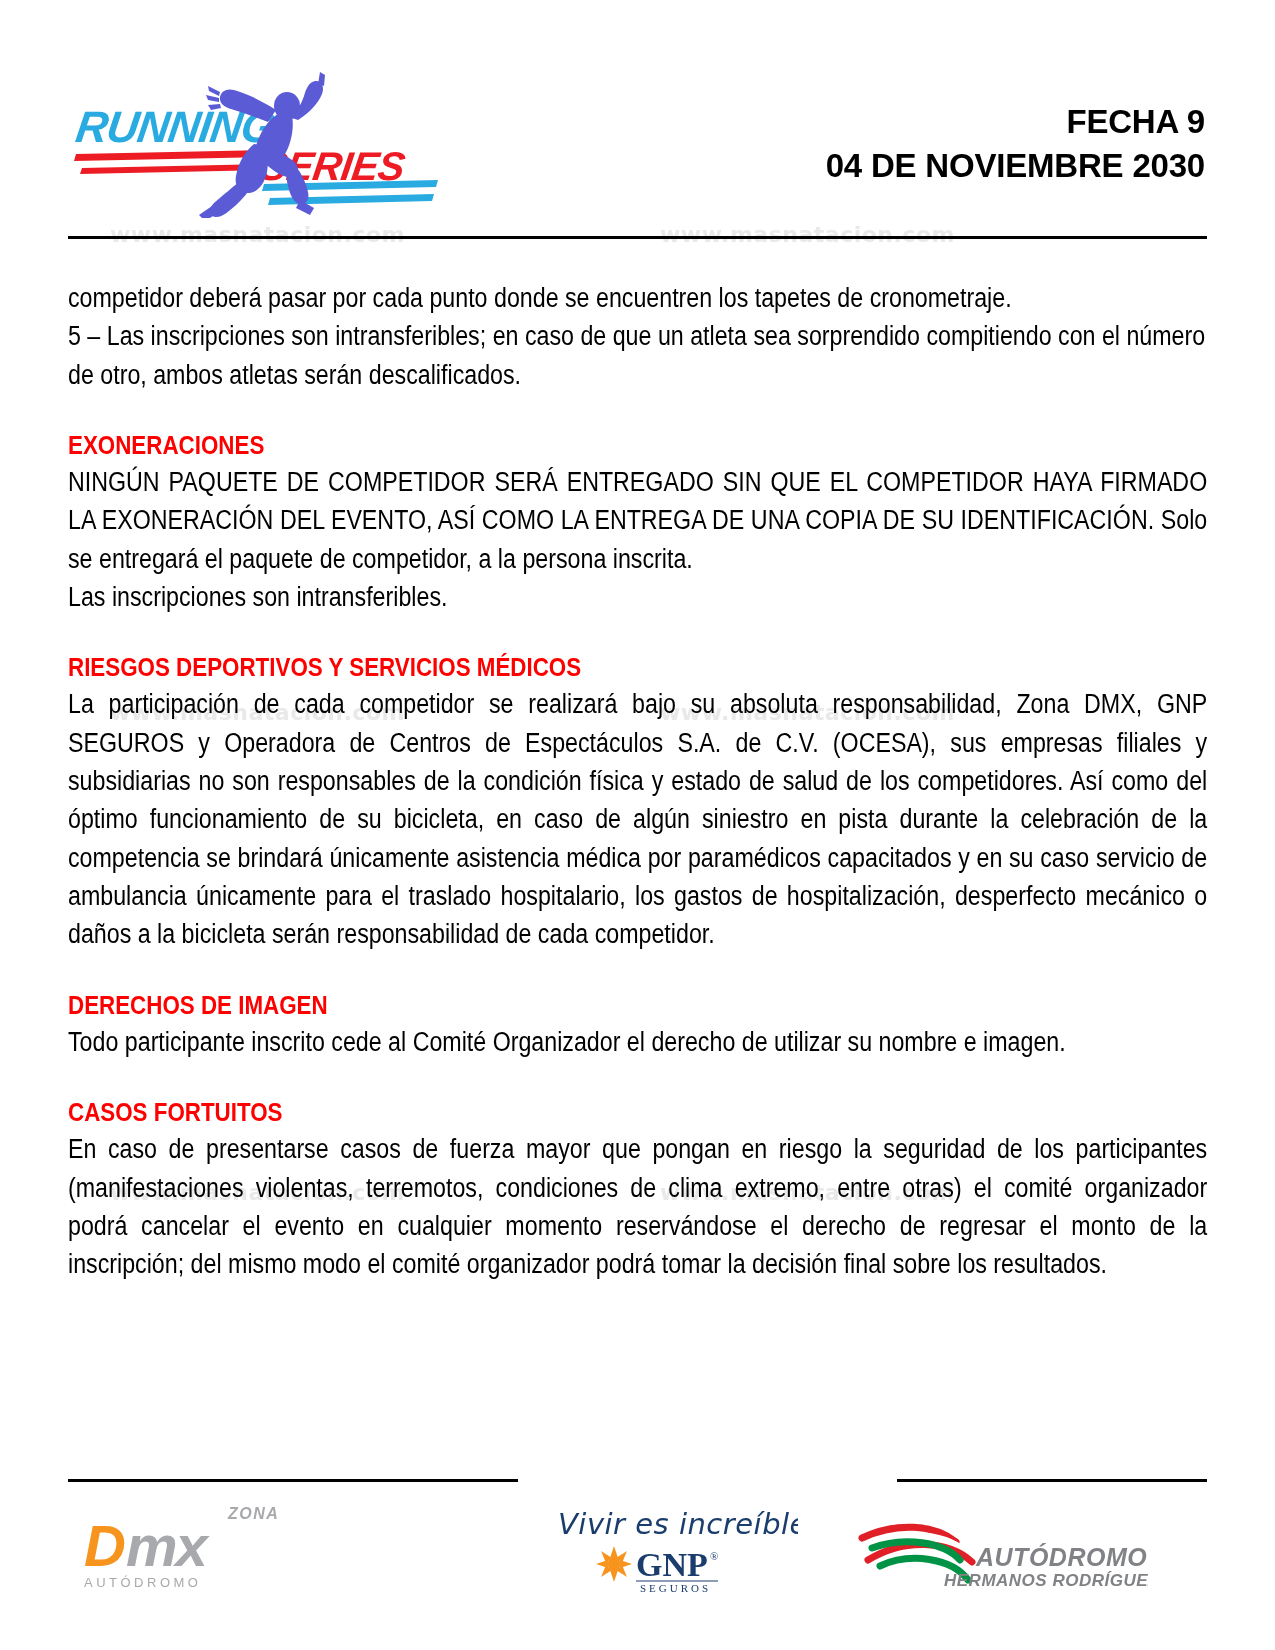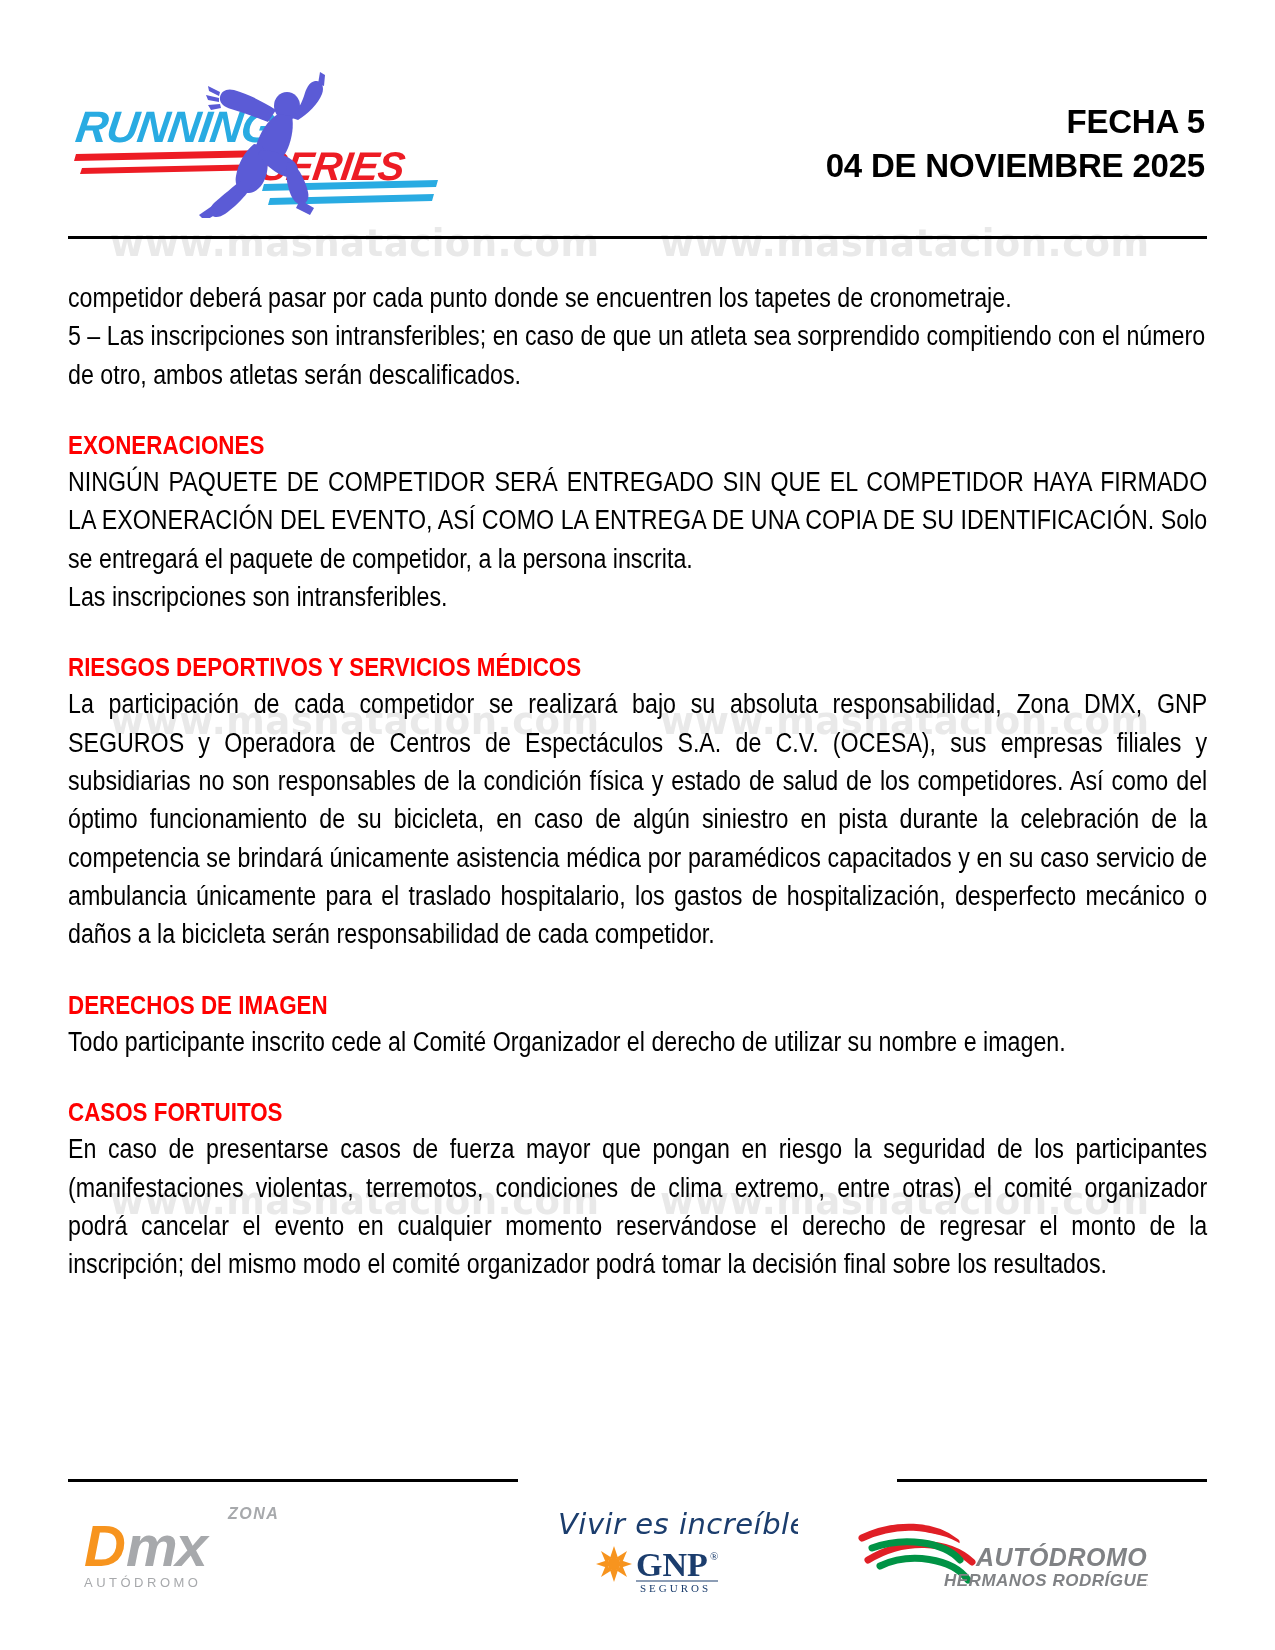--- a/index.html
+++ b/index.html
@@ -23,21 +23,21 @@
   .watermark-layer {
     position: absolute;
     inset: 0;
     pointer-events: none;
     z-index: 0;
   }
   .watermark {
     position: absolute;
     color: #e9e9e9;
     font-family: "DejaVu Sans", sans-serif;
-    font-size: 37px;
+    font-size: 22px;
     font-weight: 700;
     letter-spacing: 0.5px;
     white-space: nowrap;
   }
 
   
   .content {
     position: relative;
     z-index: 2;
     padding: 0 68px;
@@ -209,22 +209,22 @@
 
             <path d="M176 120 C166 128 154 138 146 145 C140 151 141 158 147 159
                      C153 160 160 154 167 148 C175 141 181 133 184 127 Z"></path>
 
             <path d="M144 148 L131 157 L137 163 L150 155 Z"></path>
           </g>
         </svg>
       </div>
 
       <div class="header-titles">
-        <div>FECHA 5</div>
-        <div>04 DE NOVIEMBRE 2025</div>
+        <div>FECHA 9</div>
+        <div>04 DE NOVIEMBRE 2030</div>
       </div>
     </div>
 
     <hr class="header-rule">
 
     <div class="body-block">
 
       <p class="para noj">competidor deberá pasar por cada punto donde se encuentren los tapetes de cronometraje.</p>
       <p class="para noj">5 – Las inscripciones son intransferibles; en caso de que un atleta sea sorprendido compitiendo con el número de otro, ambos atletas serán descalificados.</p>
 

